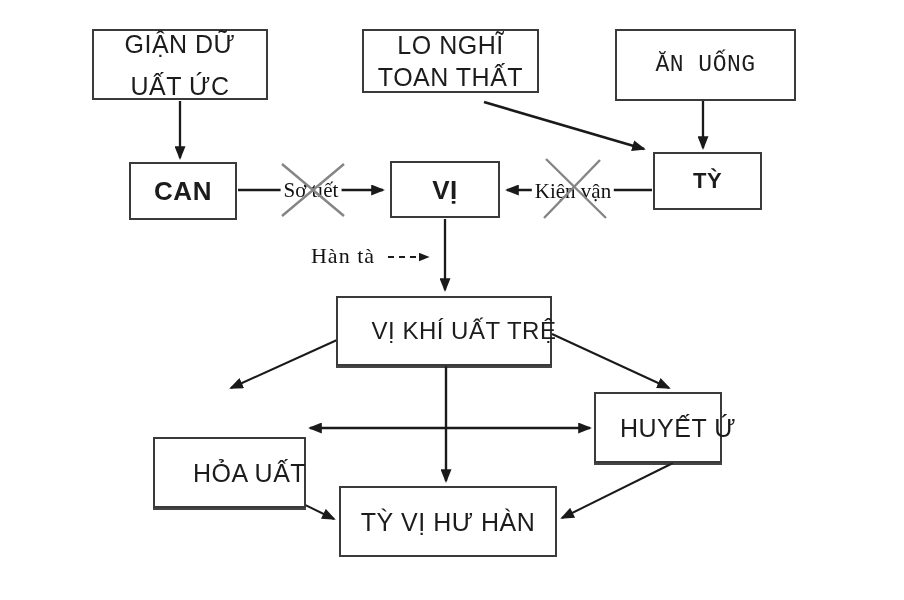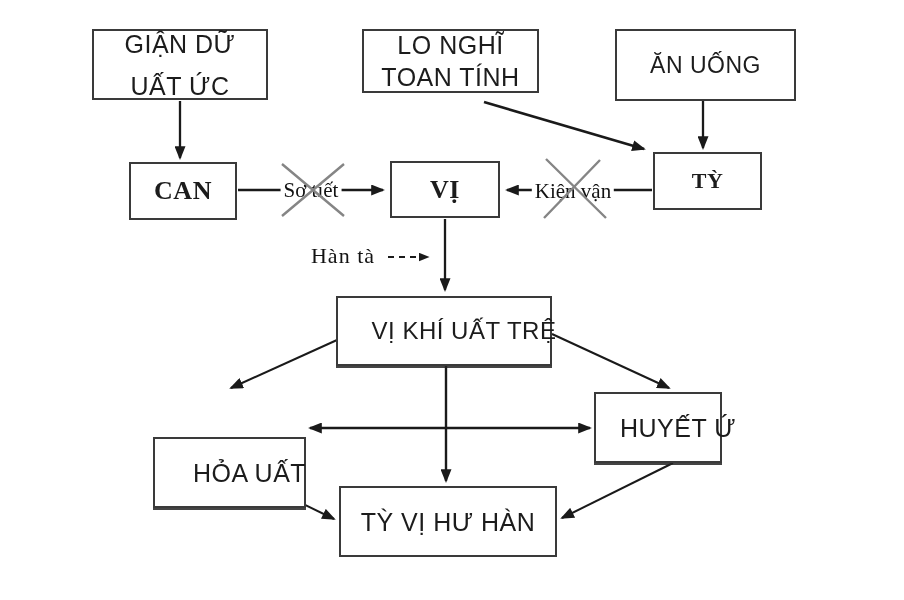--- a/index.html
+++ b/index.html
@@ -10,31 +10,31 @@
   svg.lines-layer { position:absolute; left:0; top:0; z-index:1; }
   svg.cross-layer { position:absolute; left:0; top:0; z-index:3; pointer-events:none; }
   .box {
     position:absolute; z-index:2; box-sizing:border-box;
     background:#ffffff; border:2px solid #3a3a3a;
     display:flex; flex-direction:column; align-items:center; justify-content:center;
     text-align:center; color:#1c1c1c; letter-spacing:0.5px;
     font-family:"Liberation Sans", sans-serif;
   }
   .box .ln { display:block; line-height:32px; white-space:nowrap; }
-  .bold { font-weight:bold;font-family:Liberation Serif, serif; }
+  .bold { font-weight:bold; }
   .shadow-b { box-shadow:0 2px 0 rgba(35,35,35,0.85);padding-left:40px; }
   .elabel {
     position:absolute; z-index:2; transform:translate(-50%,-50%);
     font-family:"Liberation Serif", serif; color:#121212;
     background:#ffffff; padding:0 3px; white-space:nowrap;
   }
   
   .b-anger   { left:92px;  top:29px;  width:176px; height:71px; font-size:25px;gap:10px; }
   .b-worry   { left:362px; top:29px;  width:177px; height:64px; font-size:25px; }
-  .b-eating  { left:615px; top:29px;  width:181px; height:72px; font-size:23px; }
+  .b-eating  { left:615px; top:29px;  width:181px; height:72px; font-size:23px;font-family:Liberation Mono, monospace; }
   .b-can     { left:129px; top:162px; width:108px; height:58px; font-size:26px; }
   .b-vi      { left:390px; top:161px; width:110px; height:57px; font-size:26px; }
   .b-ty      { left:653px; top:152px; width:109px; height:58px; font-size:22px; }
   .b-vikhi   { left:336px; top:296px; width:216px; height:70px; font-size:24px; }
   .b-hoauat  { left:153px; top:392px; width:153px; height:71px; font-size:25px;margin-top:45px; }
   .b-huyetu  { left:594px; top:392px; width:128px; height:71px; font-size:25px; }
   .b-tyvi    { left:339px; top:486px; width:218px; height:71px; font-size:25px; }
   .l-sotiet  { left:311px; top:190px; font-size:21px; }
   .l-kienvan { left:573px; top:191px; font-size:21px; }
   .l-hanta   { left:343px; top:256px; font-size:22px; letter-spacing:1px; background:transparent; }
@@ -67,21 +67,21 @@
     <line x1="219" y1="463" x2="334" y2="519" stroke="#1a1a1a" stroke-width="2" marker-end="url(#arr)"></line>
     <line x1="673" y1="463" x2="562" y2="518" stroke="#1a1a1a" stroke-width="2" marker-end="url(#arr)"></line>
   </svg>
 
   <div class="box b-anger">
     <span class="ln">GIẬN DỮ</span>
     <span class="ln">UẤT ỨC</span>
   </div>
   <div class="box b-worry">
     <span class="ln">LO NGHĨ</span>
-    <span class="ln">TOAN TÍNH</span>
+    <span class="ln">TOAN THẤT</span>
   </div>
   <div class="box b-eating">
     <span class="ln">ĂN UỐNG</span>
   </div>
   <div class="box b-can bold">
     <span class="ln">CAN</span>
   </div>
   <div class="box b-vi bold">
     <span class="ln">VỊ</span>
   </div>

